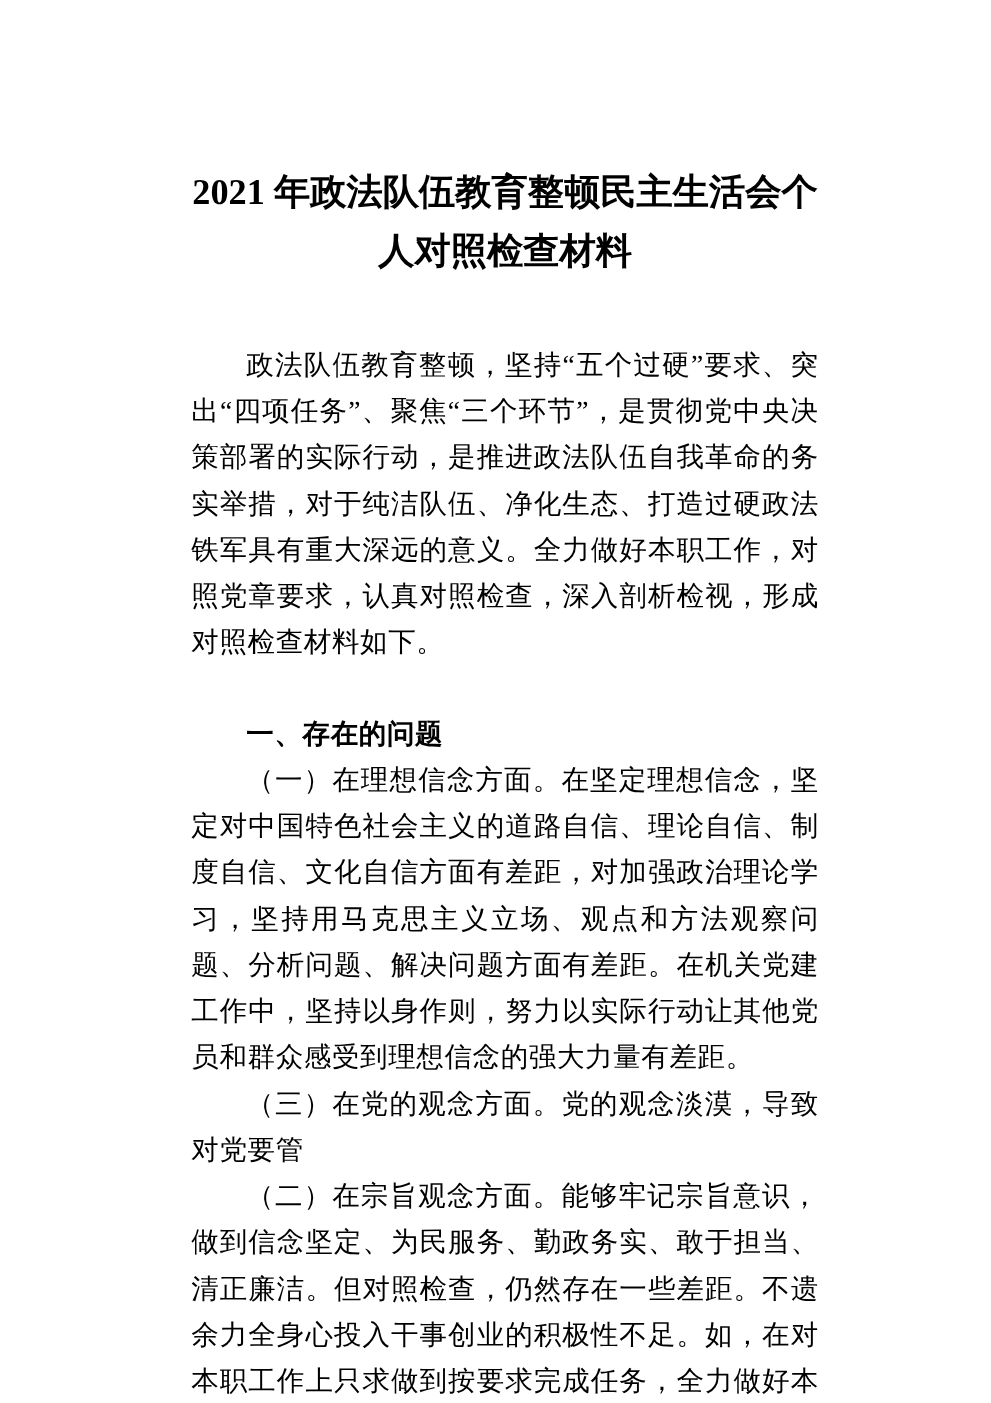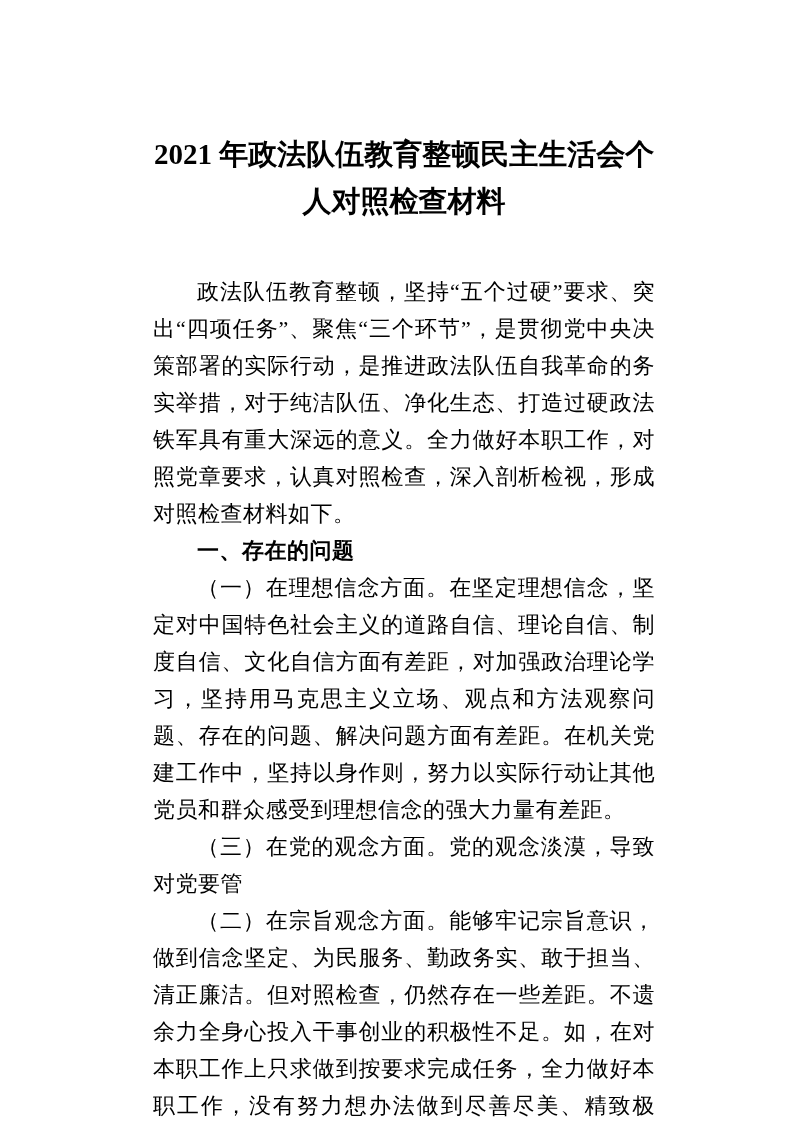--- a/index.html
+++ b/index.html
@@ -35,30 +35,31 @@
     color: #000000;
   }
   .section-heading {
     font-family: "Liberation Sans", sans-serif;
     font-weight: bold;
     font-size: 22px;
     line-height: 37px;
     letter-spacing: 0.5px;
     text-indent: 2em;
     color: #000000;
+    margin-top: 36px;
   }
 </style>
 </head>
 <body>
 
 <div class="page">
   <h1 class="doc-title">2021 年政法队伍教育整顿民主生活会个人对照检查材料</h1>
 
   <p class="body-para">政法队伍教育整顿，坚持“五个过硬”要求、突出“四项任务”、聚焦“三个环节”，是贯彻党中央决策部署的实际行动，是推进政法队伍自我革命的务实举措，对于纯洁队伍、净化生态、打造过硬政法铁军具有重大深远的意义。全力做好本职工作，对照党章要求，认真对照检查，深入剖析检视，形成对照检查材料如下。</p>
 
   <h2 class="section-heading">一、存在的问题</h2>
 
-  <p class="body-para">（一）在理想信念方面。在坚定理想信念，坚定对中国特色社会主义的道路自信、理论自信、制度自信、文化自信方面有差距，对加强政治理论学习，坚持用马克思主义立场、观点和方法观察问题、存在的问题、解决问题方面有差距。在机关党建工作中，坚持以身作则，努力以实际行动让其他党员和群众感受到理想信念的强大力量有差距。</p>
+  <p class="body-para">（一）在理想信念方面。在坚定理想信念，坚定对中国特色社会主义的道路自信、理论自信、制度自信、文化自信方面有差距，对加强政治理论学习，坚持用马克思主义立场、观点和方法观察问题、分析问题、解决问题方面有差距。在机关党建工作中，坚持以身作则，努力以实际行动让其他党员和群众感受到理想信念的强大力量有差距。</p>
 
   <p class="body-para">（三）在党的观念方面。党的观念淡漠，导致对党要管</p>
 
   <p class="body-para">（二）在宗旨观念方面。能够牢记宗旨意识，做到信念坚定、为民服务、勤政务实、敢于担当、清正廉洁。但对照检查，仍然存在一些差距。不遗余力全身心投入干事创业的积极性不足。如，在对本职工作上只求做到按要求完成任务，全力做好本职工作，没有努力想办法做到尽善尽美、精致极致。</p>
 </div>
 
 </body></html>

